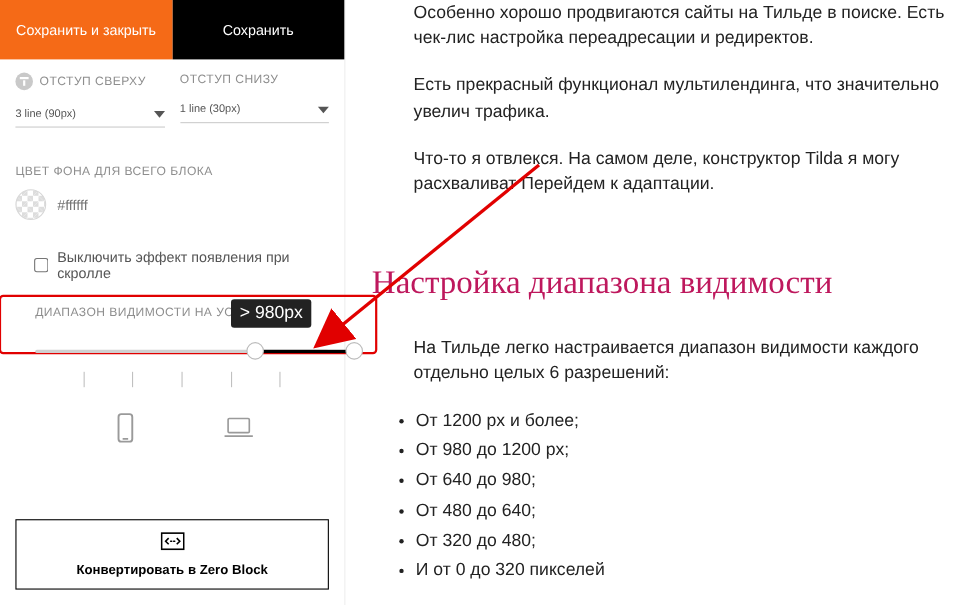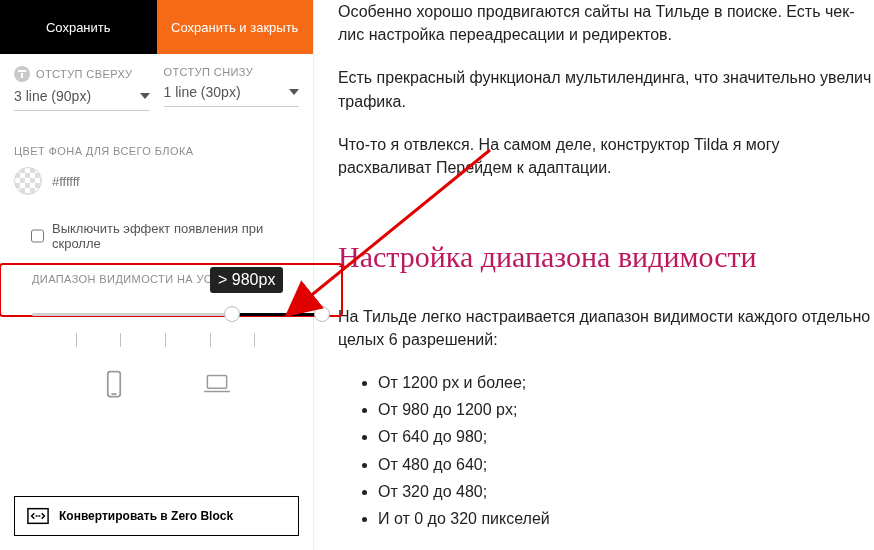--- a/index.html
+++ b/index.html
@@ -9,21 +9,21 @@
   .tabs { display: flex; height: 54px; }
   .tab { flex: 1; display: flex; align-items: center; justify-content: center; font-size: 13px; color: #fff; cursor: pointer; }
   .tab.black { background: #000; }
   .tab.orange { background: #f56a17; }
   .section { padding: 12px 14px 0 14px; }
   .row2 { display: flex; gap: 14px; }
   .col { flex: 1; }
   .lbl { font-size: 11px; letter-spacing: 0.4px; color: #8e8e8e; display: flex; align-items: center; gap: 6px; }
   .lbl .iconcirc { width: 16px; height: 16px; border-radius: 50%; background: #c9c9c9; display: inline-flex; align-items: center; justify-content: center; }
   .iconcirc svg { width: 10px; height: 10px; fill: #fff; }
-  .sel { border-bottom: 1px solid #ccc; padding: 6px 0; display: flex; align-items: center; justify-content: space-between; font-size: 14px; color: #555; cursor: pointer; }
+  .sel { margin-top: 10px; border-bottom: 1px solid #ccc; padding: 6px 0; display: flex; align-items: center; justify-content: space-between; font-size: 10px; color: #555; cursor: pointer; }
   .sel .caret { width: 0; height: 0; border-left: 5px solid transparent; border-right: 5px solid transparent; border-top: 6px solid #555; }
   .bgrow { display: flex; align-items: center; gap: 10px; margin-top: 10px; }
   .swatch { width: 28px; height: 28px; border-radius: 50%; border: 1px solid #d7d7d7;
             background-image:
               linear-gradient(45deg,#ddd 25%,transparent 25%),
               linear-gradient(-45deg,#ddd 25%,transparent 25%),
               linear-gradient(45deg,transparent 75%,#ddd 75%),
               linear-gradient(-45deg,transparent 75%,#ddd 75%);
             background-size: 10px 10px;
             background-position: 0 0, 0 5px, 5px -5px, -5px 0;
@@ -39,37 +39,37 @@
   .slider-track { position: absolute; top: 8px; left: 0; right: 0; height: 3px; background: #d0d0d0; border-radius: 2px; }
   .slider-fill { position: absolute; top: 8px; left: 200px; width: 88px; height: 3px; background: #000; }
   .slider-dot { position: absolute; top: 1px; width: 16px; height: 16px; border-radius: 50%; background: #fff; border: 1px solid #bbb; }
   .slider-dot.a { left: 192px; }
   .slider-dot.b { left: 282px; }
   .ticks { margin-top: 4px; display: flex; }
   .ticks span { flex: 1; border-left: 1px solid #c0c0c0; height: 14px; }
   .ticks span:first-child { border-left: none; }
   .devices { display: flex; justify-content: space-around; margin-top: 22px; padding: 0 30px; color: #9a9a9a; }
   .devices svg { width: 30px; height: 30px; stroke: #9a9a9a; fill: none; stroke-width: 1.4; }
-  .convert { position: absolute; bottom: 14px; left: 14px; right: 14px; border: 1px solid #000; padding: 10px 12px; display: flex; align-items: center; gap: 10px; font-size: 12px; font-weight: bold; cursor: pointer; background: #fff; }
+  .convert { position: absolute; bottom: 14px; left: 14px; right: 14px; border: 1px solid #000; padding: 10px 30px; display: flex; align-items: center; gap: 10px; font-size: 12px; font-weight: bold; cursor: pointer; background: #fff; flex-direction: column; }
   .convert svg { width: 22px; height: 18px; stroke: #000; fill: none; stroke-width: 1.6; }
   .content { flex: 1; padding: 0 0 0 24px; color: #222; font-size: 16px; line-height: 1.45; overflow: hidden; }
-  .content p { margin-bottom: 20px; }
+  .content p { margin-bottom: 20px; margin-left: 38px; }
   .content h2 { font-family: Georgia, 'Times New Roman', serif; font-weight: normal; color: #be185d; font-size: 30px; margin: 56px 0 26px 0; }
   .content ul { list-style: disc; padding-left: 40px; }
   .content ul li { margin-bottom: 4px; }
   svg.arrow { position: absolute; left: 300px; top: 140px; pointer-events: none; overflow: visible; }
 </style>
 </head>
 <body>
 
 <div class="root">
   <div class="sidebar">
     <div class="tabs">
+      <div class="tab orange">Сохранить и закрыть</div>
       <div class="tab black">Сохранить</div>
-      <div class="tab orange">Сохранить и закрыть</div>
     </div>
 
     <div class="section">
       <div class="row2">
         <div class="col">
           <div class="lbl">
             <span class="iconcirc">
               <svg viewBox="0 0 10 10">
                   <rect x="1" y="1" width="8" height="2"></rect>
                   <rect x="4" y="4" width="2" height="5"></rect>

